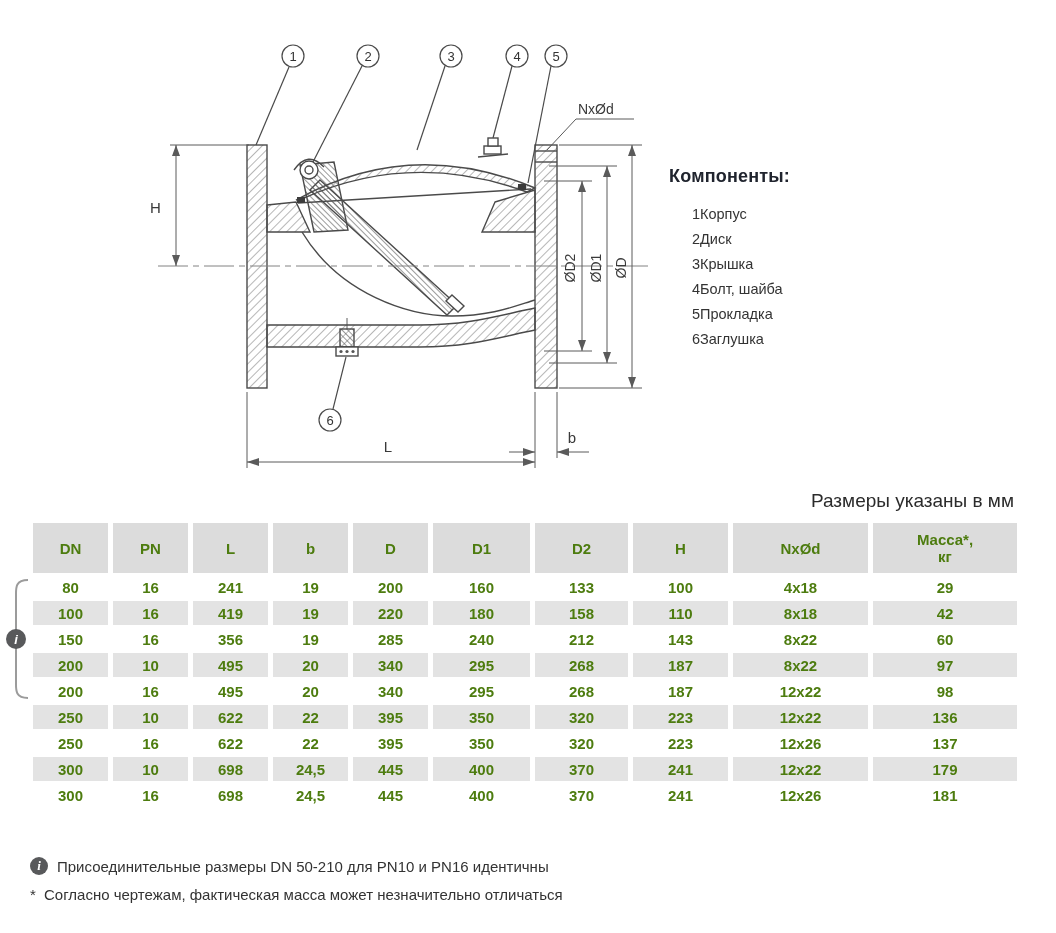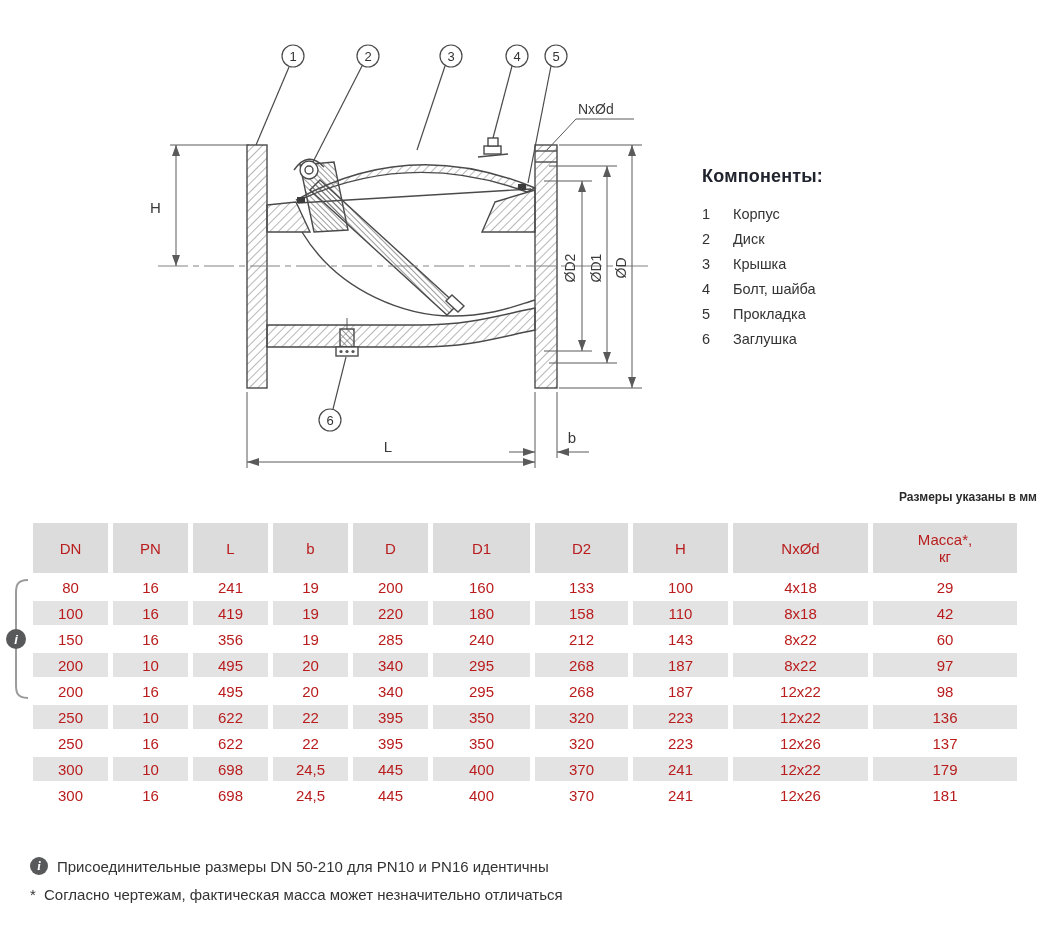--- a/index.html
+++ b/index.html
@@ -1,28 +1,28 @@
 <!DOCTYPE html>
 <html><head>
 <meta charset="utf-8">
 <style>
   html,body{margin:0;padding:0;background:#fff;}
   .page{position:relative;width:1056px;height:933px;background:#fff;overflow:hidden;
         font-family:"Liberation Sans","DejaVu Sans",sans-serif;color:#2b2b2b;}
   svg text{font-family:"Liberation Sans","DejaVu Sans",sans-serif;}
   .drawing-svg{position:absolute;left:0;top:0;}
-  .components{position:absolute;left:702px;top:166px;}
+  .components{position:absolute;left:669px;top:166px;text-align:right;}
   .comp-title{font-size:18px;font-weight:bold;color:#20242e;margin-bottom:20px;letter-spacing:.2px;}
   .comp-row{display:flex;font-size:14.5px;color:#333;margin-bottom:10px;line-height:15px;}
   .comp-num{width:31px;flex:none;}
-  .units-note{position:absolute;left:43px;top:490px;width:994px;text-align:right;
-              font-weight:bold;font-size:12px;color:#2b2b2b;}
+  .units-note{position:absolute;left:20px;top:490px;width:994px;text-align:right;
+              font-weight:normal;font-size:19px;color:#2b2b2b;}
   .table-wrap{position:absolute;left:28px;top:521px;}
   table.dims{border-collapse:separate;border-spacing:5px 2px;table-layout:fixed;width:994px;
-             font-size:15px;font-weight:normal;color:#b91c1c;}
+             font-size:15px;font-weight:bold;color:#4d7c0f;}
   table.dims thead td{background:#dcdcdc;height:48px;text-align:center;vertical-align:middle;
                       white-space:pre-line;line-height:17px;}
   table.dims tbody td{height:22px;text-align:center;vertical-align:middle;}
   table.dims tbody tr:nth-child(even) td{background:#e3e3e3;}
   .bracket{position:absolute;left:-26px;top:56px;}
   .notes{position:absolute;left:30px;top:857px;font-size:15px;color:#333;}
   .note{display:flex;align-items:flex-start;line-height:19px;}
   .note + .note{margin-top:9px;}
   .info-badge{flex:none;width:18px;height:18px;border-radius:50%;background:#58595b;color:#fff;
               font-weight:bold;font-size:13px;line-height:18px;text-align:center;margin-right:9px;

